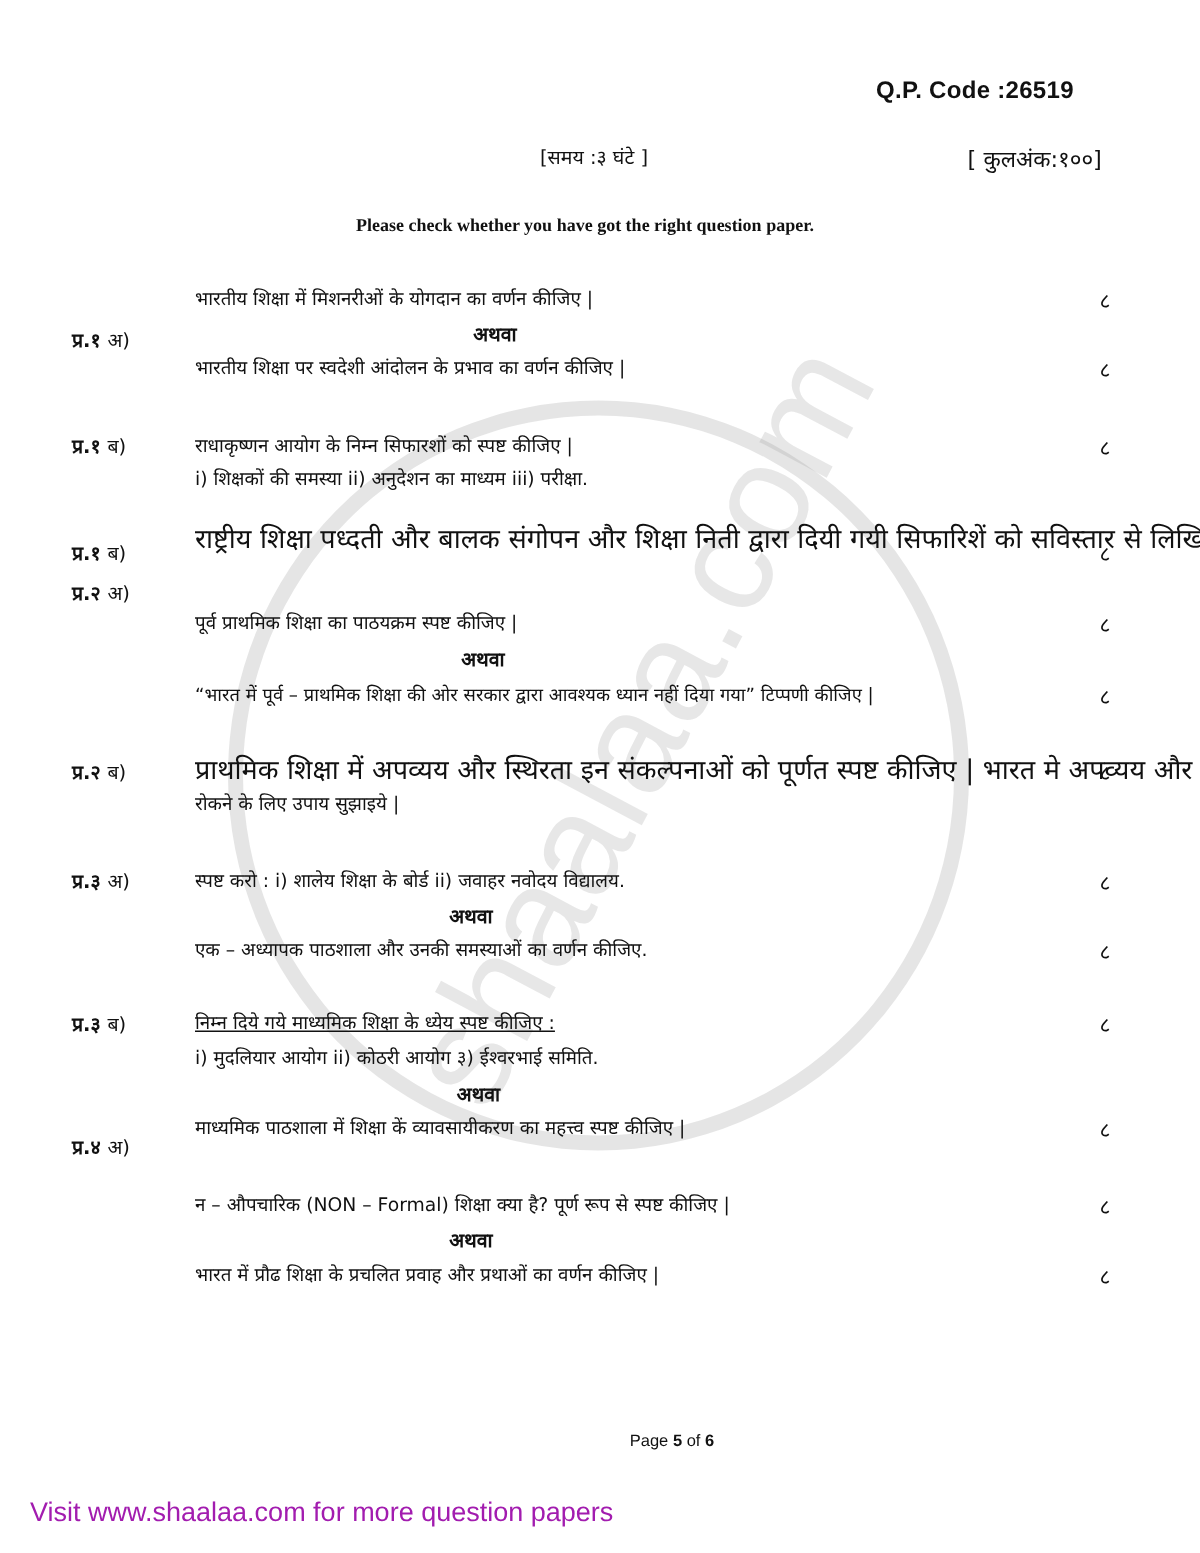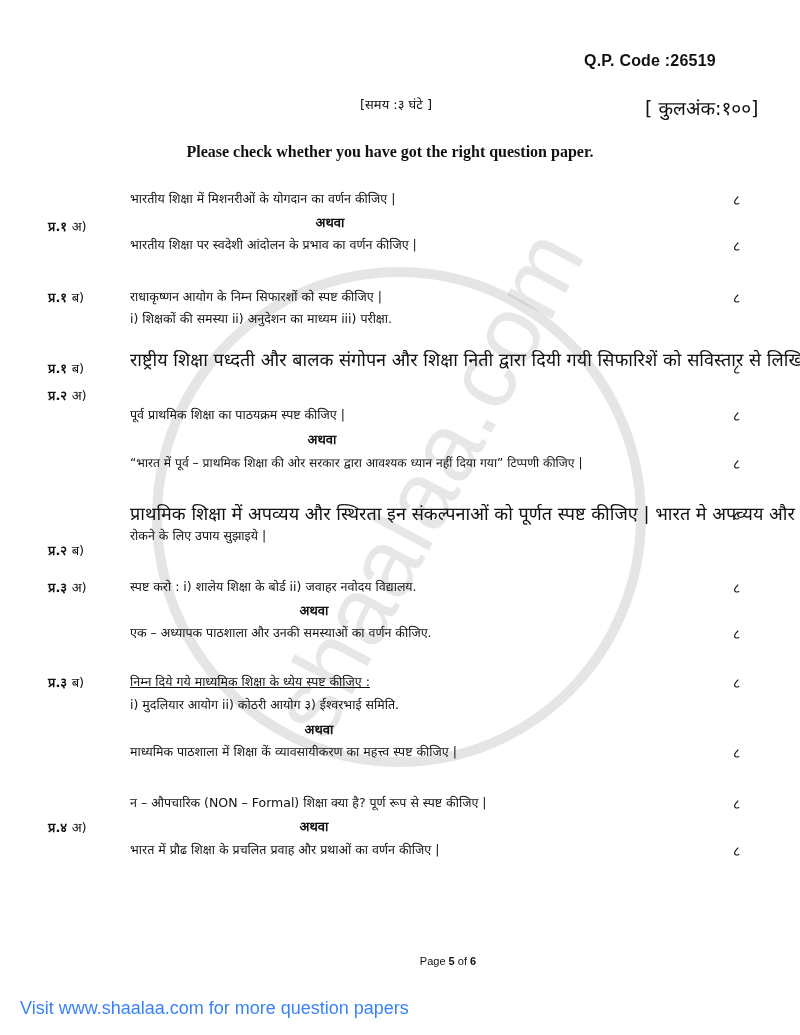--- a/index.html
+++ b/index.html
@@ -25,28 +25,28 @@
       letter-spacing: 0.2px;
     }
     .time {
       left: 360px; top: 95px;
       font-family: "DejaVu Sans", sans-serif;
       font-size: 13px;
     }
     .marks-total {
       left: 645px; top: 95px;
       font-family: "DejaVu Sans", sans-serif;
-      font-size: 19px;
+      font-size: 15px;
     }
     .instruction {
       left: 0; width: 780px; top: 143px;
       text-align: center;
       font-family: "Liberation Serif", serif;
       font-weight: bold;
-      font-size: 16px;
+      font-size: 12px;
     }
 
     .qnum {
       left: 48px;
       font-family: "DejaVu Sans", sans-serif;
       font-size: 13px;
       font-weight: bold;
     }
     .qnum .sub { font-weight: normal; }
     .qtext {
@@ -95,21 +95,21 @@
       text-align: center;
       font-family: "Liberation Sans", sans-serif;
       font-size: 11px;
       padding-left: 48px;
     }
     .page-footer b { font-weight: bold; }
     .site-footer {
       left: 20px; top: 998px;
       font-family: "Liberation Sans", sans-serif;
       font-size: 18px;
-      color: #3b82f6;
+      color: #a21caf;
     }
   </style>
 </head>
 <body>
 
 <div class="abs watermark-circle"></div>
 <div class="abs watermark-text">shaalaa.com</div>
 
 <div class="abs qp-code">Q.P. Code :26519</div>
 <div class="abs time">[समय :३ घंटे ]</div>
@@ -153,21 +153,21 @@
     <span class="sub">अ)</span>
   </div>
   <div class="abs qtext" style="top:407px;">पूर्व प्राथमिक शिक्षा का पाठयक्रम स्पष्ट कीजिए |</div>
   <div class="abs mark" style="top:406px;">८</div>
   <div class="abs or" style="left:282px; top:430px;">अथवा</div>
   <div class="abs qtext" style="top:455px; font-size:12.2px;">“भारत में पूर्व – प्राथमिक शिक्षा की ओर सरकार द्वारा आवश्यक  ध्यान नहीं दिया गया” टिप्पणी कीजिए |</div>
   <div class="abs mark" style="top:454px;">८</div>
 </div>
 
 <div>
-  <div class="abs qnum" style="top:505px;margin-top:36px;">
+  <div class="abs qnum" style="top:505px;">
     <span>प्र.२</span>
     <span class="sub">ब)</span>
   </div>
   <div class="abs qtext" style="top:506px; font-size:18px;">प्राथमिक शिक्षा में अपव्यय और स्थिरता इन संकल्पनाओं को पूर्णत स्पष्ट कीजिए | भारत मे अपव्यय और स्थिरता</div>
   <div class="abs qtext" style="top:528px;">रोकने  के लिए उपाय सुझाइये |</div>
   <div class="abs mark" style="top:505px;">८</div>
 </div>
 
 <div>
   <div class="abs qnum" style="top:578px;">
@@ -188,21 +188,21 @@
   </div>
   <div class="abs qtext" style="top:674px;text-decoration:underline;">निम्न दिये गये माध्यमिक शिक्षा के ध्येय स्पष्ट कीजिए :</div>
   <div class="abs qtext" style="top:697px;">i) मुदलियार आयोग   ii) कोठरी आयोग  ३) ईश्वरभाई समिति.</div>
   <div class="abs mark" style="top:673px;">८</div>
   <div class="abs or" style="left:279px; top:720px;">अथवा</div>
   <div class="abs qtext" style="top:744px;">माध्यमिक पाठशाला में शिक्षा कें व्यावसायीकरण का महत्त्व स्पष्ट कीजिए |</div>
   <div class="abs mark" style="top:743px;">८</div>
 </div>
 
 <div>
-  <div class="abs qnum" style="top:818px;">
+  <div class="abs qnum" style="top:755px;">
     <span>प्र.४</span>
     <span class="sub">अ)</span>
   </div>
   <div class="abs qtext" style="top:795px;">न – औपचारिक (NON – Formal) शिक्षा क्या है? पूर्ण रूप से स्पष्ट कीजिए |</div>
   <div class="abs mark" style="top:794px;">८</div>
   <div class="abs or" style="left:274px; top:817px;">अथवा</div>
   <div class="abs qtext" style="top:842px;">भारत में प्रौढ शिक्षा के प्रचलित प्रवाह और प्रथाओं का वर्णन कीजिए |</div>
   <div class="abs mark" style="top:841px;">८</div>
 </div>
 

